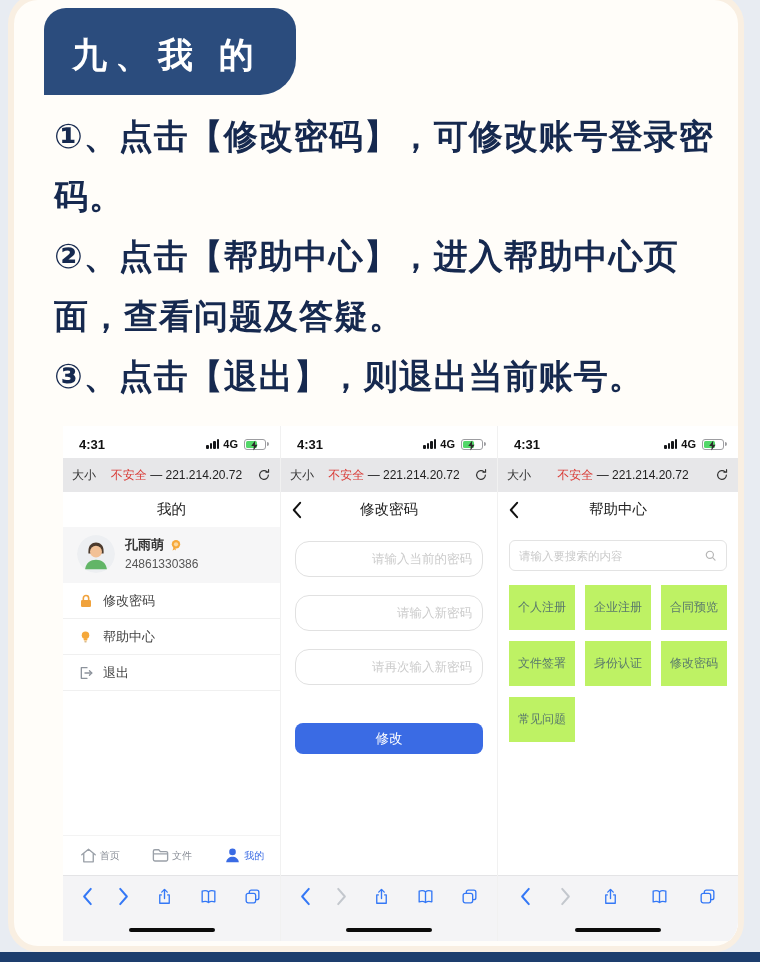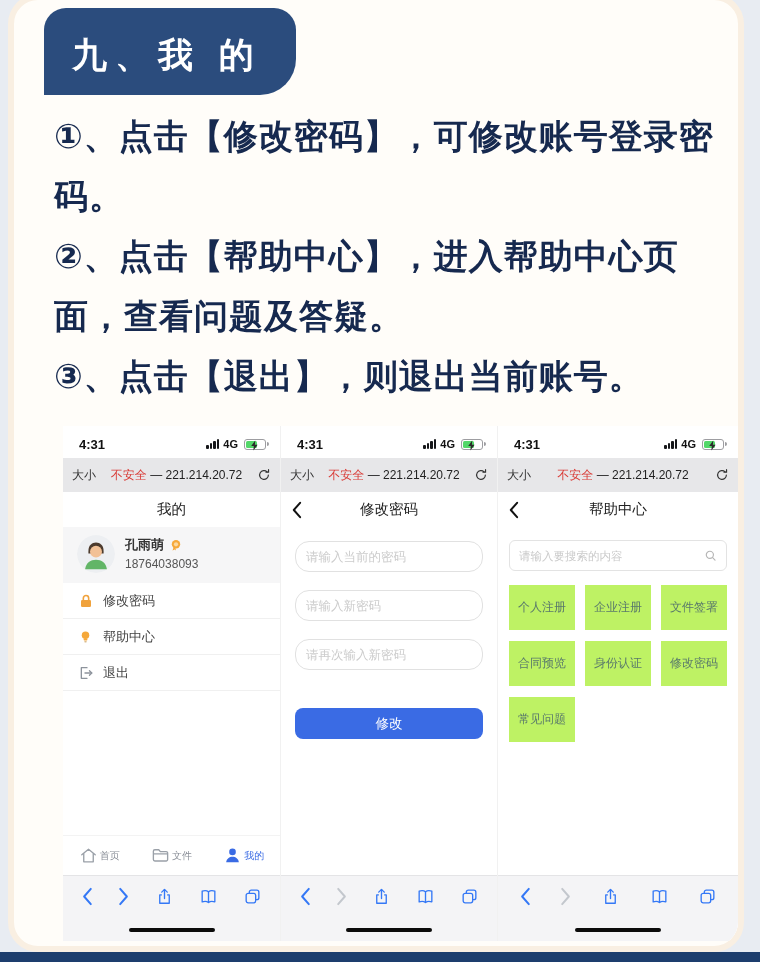--- a/index.html
+++ b/index.html
@@ -80,22 +80,22 @@
   .safari { background:#f4f4f6; border-top:1px solid #e4e4e6; height:66px; position:relative; }
   .sfrow { height:40px; display:flex; align-items:center; justify-content:space-around; padding:0 6px; }
   .sfbtn { display:flex; color:#3478f6; }
   .sfbtn.dis { color:#c3c7cd; }
   .homebar { position:absolute; left:50%; transform:translateX(-50%); bottom:9px;
              width:86px; height:4.5px; border-radius:3px; background:#0b0b0b; }
 
   
   .form { padding:14px 14px 0; }
   .field { height:31px; border:1px solid #e1e1e1; border-radius:14px; width:100%;
-           padding:4px 10px; font-size:12.5px; color:#333; background:#fff; outline:none;
-           font-family:inherit; }
+           padding:17px 10px; font-size:12.5px; color:#333; background:#fff; outline:none;
+           font-family:inherit;text-align:right; }
   .field::placeholder { color:#cccccc; }
   .fgap { height:18px; }
   .submit { margin:38px 14px 0; height:31px; background:#3a6be4; color:#fff; border:none;
             border-radius:8px; font-size:13.5px; width:calc(100% - 28px); display:block;
             font-family:inherit; cursor:pointer; }
 
   
   .help-body { padding:13px 11px 0; width:240px; }
   .search { height:31px; border:1px solid #e3e3e3; border-radius:6px; display:flex; align-items:center;
             padding:0 9px; gap:6px; background:#fff; width:218px; }
@@ -169,21 +169,21 @@
         </span>
         <span class="pinfo">
           <span class="nrow">
             <span class="name">孔雨萌</span>
             <svg width="14" height="14" viewBox="0 0 20 20">
                 <circle cx="10" cy="9" r="6" fill="#f6a93b"></circle>
                 <circle cx="10" cy="9" r="3" fill="#fcd9a0"></circle>
                 <path d="M6.5 13.5 5 18l3.2-1.6L10 18l-1-4.5z" fill="#f6a93b"></path>
               </svg>
           </span>
-          <span class="phone">18764038093</span>
+          <span class="phone">24861330386</span>
         </span>
       </div>
 
       <div class="menu">
         <div class="mitem">
           <span class="mic">
             <svg width="16" height="16" viewBox="0 0 24 24">
                 <path d="M8 11V7.8a4 4 0 0 1 8 0V11" fill="none" stroke="#f0a23c" stroke-width="2.4" stroke-linecap="round"></path>
                 <rect x="4.5" y="10.5" width="15" height="10.5" rx="2" fill="#f0a23c"></rect>
               </svg>
@@ -407,22 +407,22 @@
         <div class="search">
           <input type="text" placeholder="请输入要搜索的内容" style="">
           <svg width="13" height="13" viewBox="0 0 20 20" fill="none" stroke="#b5b5b5" stroke-width="1.8" stroke-linecap="round">
               <circle cx="9" cy="9" r="5.5"></circle>
               <path d="m13.3 13.3 3.7 3.7"></path>
             </svg>
         </div>
         <div class="topics">
           <div class="chip">个人注册</div>
           <div class="chip">企业注册</div>
+          <div class="chip">合同预览</div>
           <div class="chip">文件签署</div>
-          <div class="chip">合同预览</div>
           <div class="chip">身份认证</div>
           <div class="chip">修改密码</div>
           <div class="chip">常见问题</div>
         </div>
       </div>
 
       <div class="spacer"></div>
 
       <div class="safari">
         <div class="sfrow">

